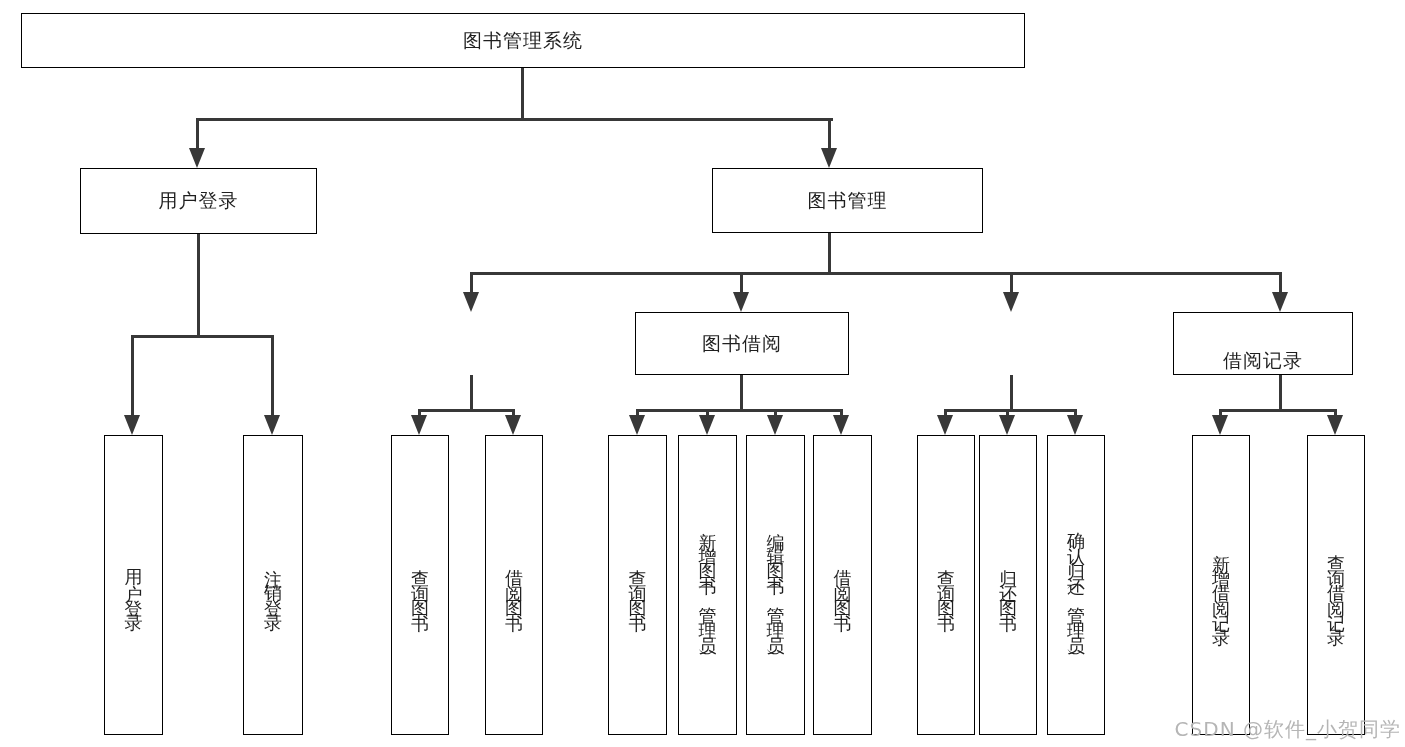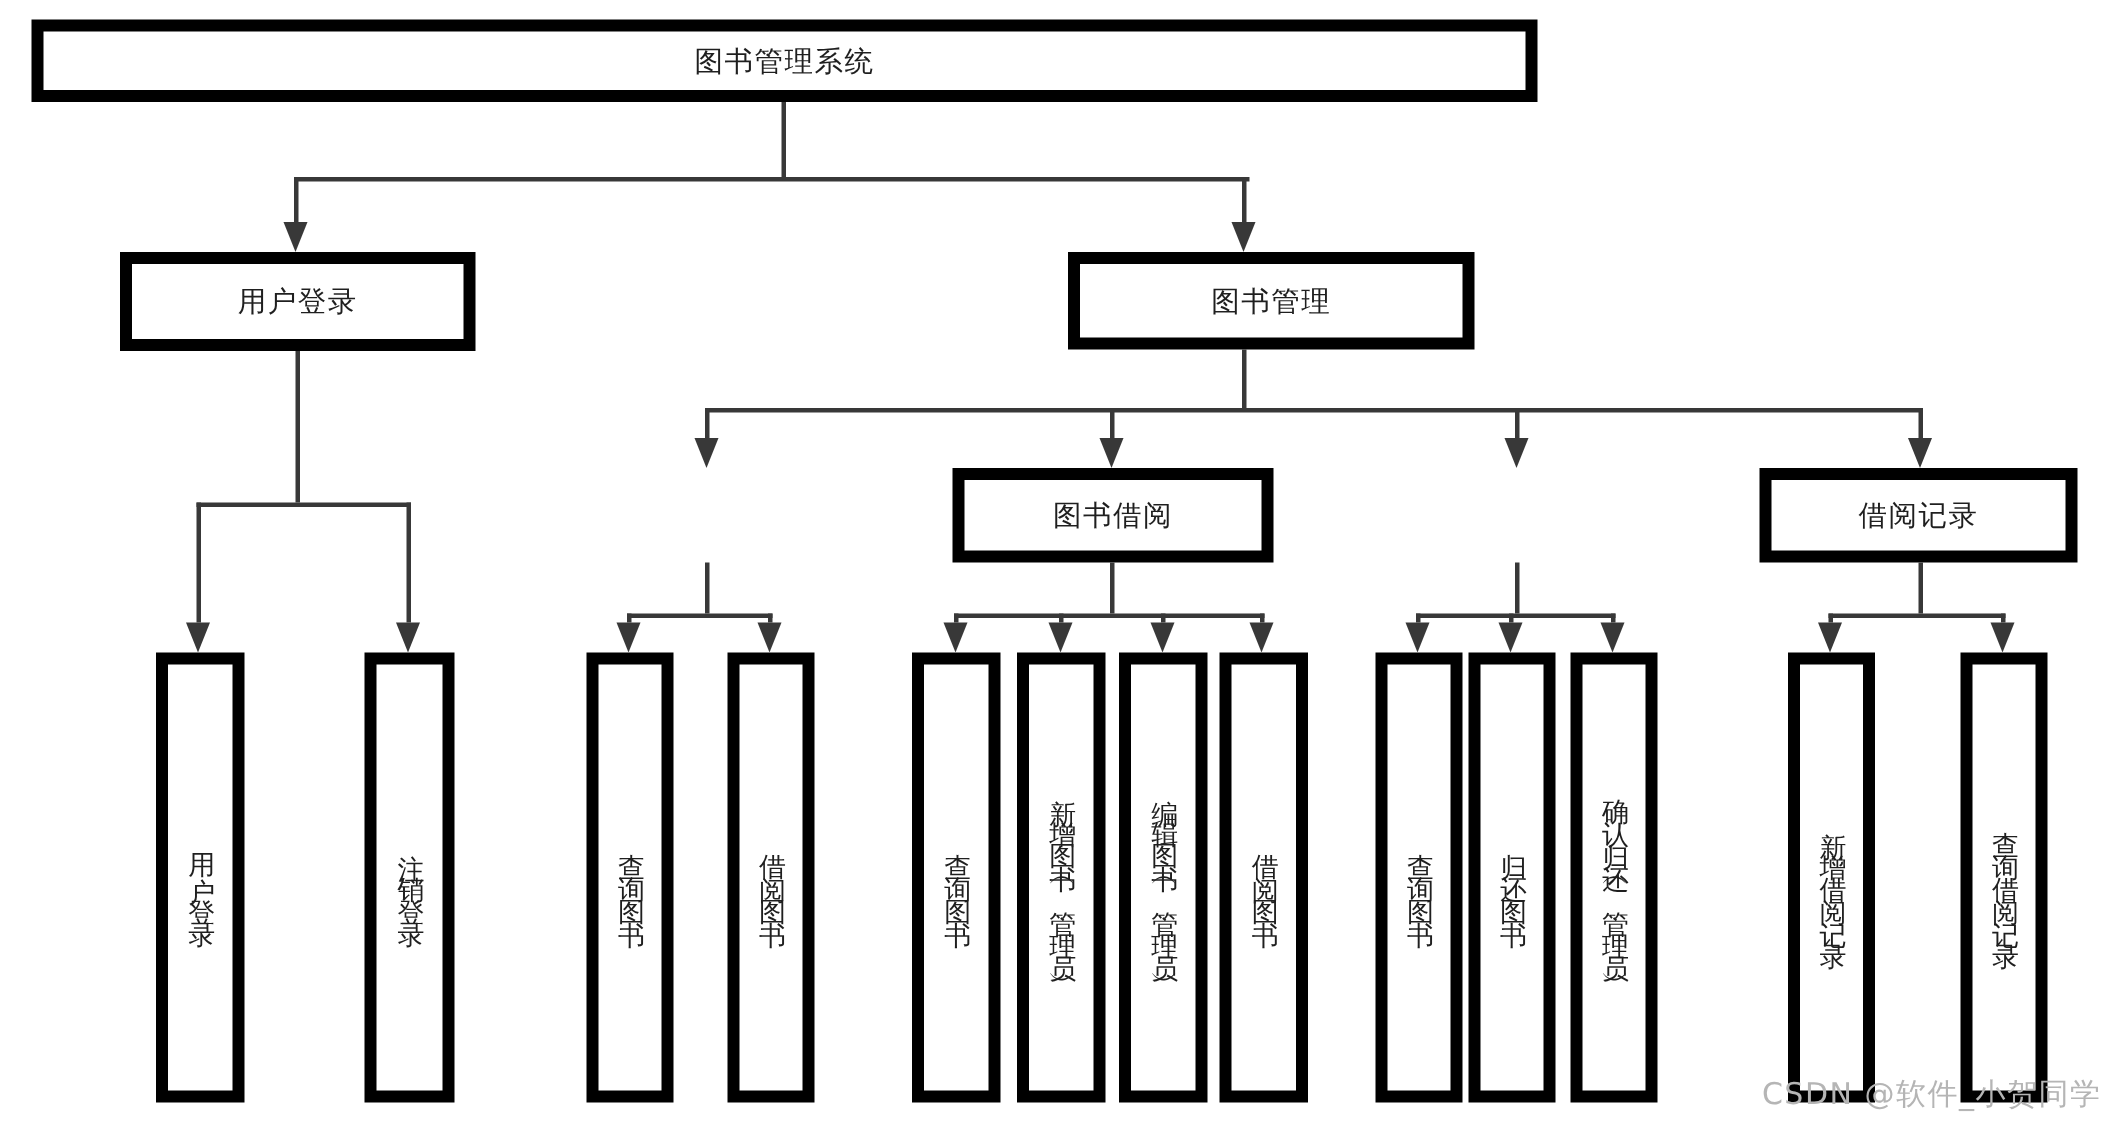--- a/index.html
+++ b/index.html
@@ -7,21 +7,21 @@
     position:relative;
     width:1405px;height:747px;
     background:#ffffff;
     font-family:"DejaVu Sans","Liberation Sans",sans-serif;
     color:#1f1f1f;
     overflow:hidden;
   }
   .box{
     position:absolute;
     box-sizing:border-box;
-    border:8px solid #000000;
+    border:1px solid #000000;
     background:#ffffff;
     display:flex;align-items:center;justify-content:center;
   }
   .hbox{font-size:19px;letter-spacing:1px;}
   .vbox{font-size:18px;}
   .vbox span{
     writing-mode:vertical-rl;
     text-orientation:mixed;
     letter-spacing:15px;
     line-height:1;
@@ -78,21 +78,21 @@
   <div class="vline" style="left:828px;top:233px;height:39px;"></div>
   <div class="hline" style="left:470px;top:272px;width:812px;"></div>
   <div class="arrow" style="left:470px;top:272px;height:20px;"></div>
   <div class="arrow" style="left:740px;top:272px;height:20px;"></div>
   <div class="arrow" style="left:1010px;top:272px;height:20px;"></div>
   <div class="arrow" style="left:1279px;top:272px;height:20px;"></div>
 
   <div class="box hbox" style="left:635px;top:312px;width:214px;height:63px;font-family:Liberation Mono, monospace;">
     <span>图书借阅</span>
   </div>
-  <div class="box hbox" style="left:1173px;top:312px;width:212px;height:63px;">
+  <div class="box hbox" style="left:1173px;top:312px;width:180px;height:63px;align-items:flex-end;">
     <span>借阅记录</span>
   </div>
 
   <div class="vline" style="left:470px;top:375px;height:34px;"></div>
   <div class="hline" style="left:418px;top:409px;width:97px;"></div>
   <div class="arrow" style="left:418px;top:409px;height:6px;"></div>
   <div class="arrow" style="left:512px;top:409px;height:6px;"></div>
 
   <div class="vline" style="left:740px;top:375px;height:34px;"></div>
   <div class="hline" style="left:636px;top:409px;width:207px;"></div>

